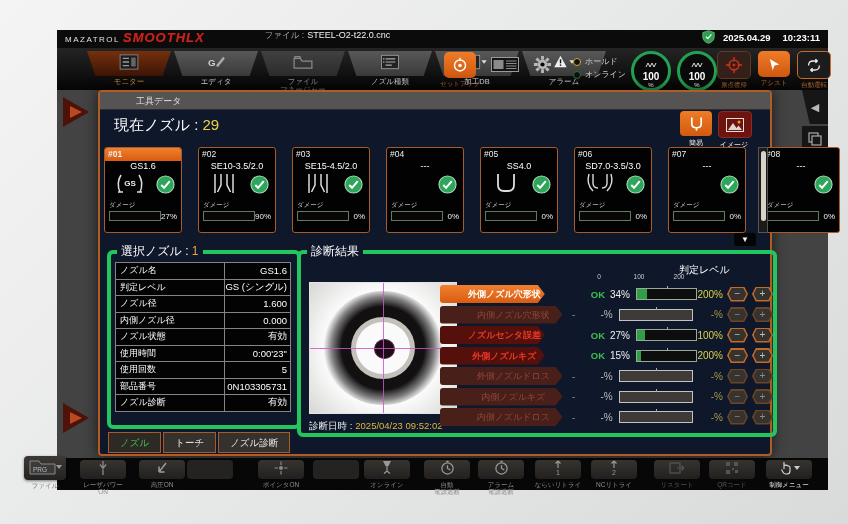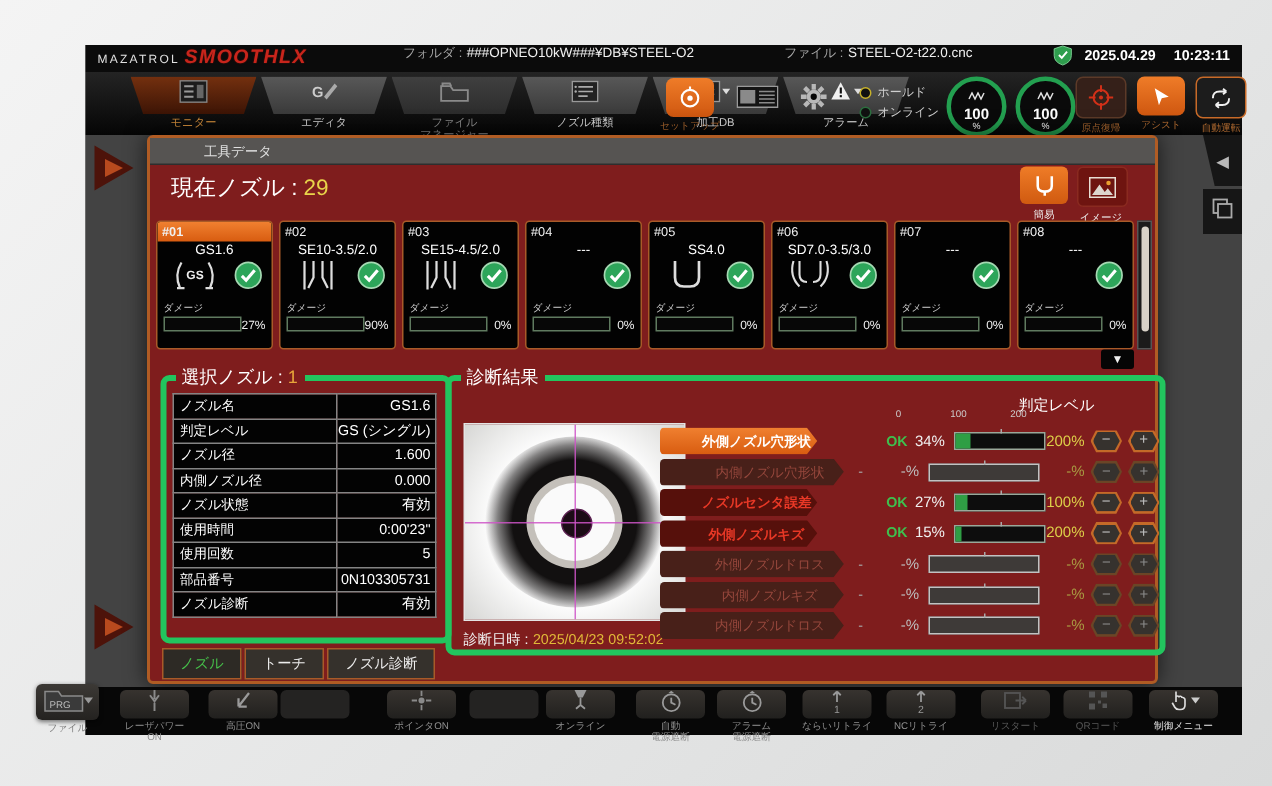--- a/index.html
+++ b/index.html
@@ -59,35 +59,35 @@
 
   
   .workspace{position:absolute;left:0;top:60px;width:100%;height:368px;background:#434343;}
   .edge-tri{position:absolute;left:5px;}
   .tri1{top:6px;} .tri2{top:312px;}
   .right-tab{position:absolute;right:0;width:26px;background:#161616;color:#b8b8b8;display:flex;align-items:center;justify-content:center;}
   .rt1{top:0;height:34px;clip-path:polygon(0 0,100% 0,100% 100%,30% 100%);font-size:11px;}
   .rt2{top:36px;height:30px;}
 
   
-  .dialog{position:absolute;left:41px;top:0;width:674px;height:366px;background:#7f1d1d;
+  .dialog{position:absolute;left:41px;top:0;width:674px;height:366px;background:#0f172a;
     border:2px solid #b05c24;border-radius:4px;box-shadow:0 0 14px rgba(0,0,0,.65);box-sizing:border-box;}
   .dlg-header{position:absolute;left:0;top:0;width:100%;height:17px;background:#565452;border-bottom:1px solid #2e2e2e;}
   .dlg-title{position:absolute;left:36px;top:3px;font-size:9px;color:#e0e0e0;}
   .current-line{position:absolute;left:14px;top:24px;font-size:15px;color:#fff;}
   .current-val{color:#e8d44a;margin-left:4px;}
   .view-btns{position:absolute;left:580px;top:19px;display:flex;gap:6px;}
   .view-btn{width:32px;text-align:center;}
   .vb-sq{width:32px;height:25px;border-radius:4px;display:flex;align-items:center;justify-content:center;}
   .vb-orange{background:linear-gradient(#ef7c27,#d05a10);}
   .vb-red{background:#6e1410;border:1px solid #8a2a20;}
   .vb-label{font-size:7px;color:#eee;margin-top:2px;}
 
   
-  .cards{position:absolute;left:4px;top:55px;display:flex;gap:4px;}
+  .cards{position:absolute;left:4px;top:55px;display:flex;gap:16px;}
   .card{width:78px;height:86px;background:#020202;border:1px solid #a85a28;border-radius:3px;box-sizing:border-box;overflow:hidden;}
   .card-id{height:12px;font-size:8.5px;color:#f0f0f0;padding:1px 0 0 3px;}
   .card.selected .card-id{background:linear-gradient(#f08030,#d85c10);font-weight:bold;}
   .card-name{height:12px;font-size:9px;color:#fff;text-align:center;white-space:nowrap;}
   .card-mid{height:26px;display:flex;align-items:center;justify-content:space-between;padding:0 6px 0 6px;}
   .dmg-label{font-size:6.5px;color:#c8c8c8;margin:2px 0 1px 4px;}
   .card-bar-row{display:flex;align-items:center;padding:0 4px;}
   .dmg-bar{width:50px;height:8px;border:1px solid #5f7a5f;background:#070707;position:relative;}
   .dmg-fill{height:100%;background:#2f8f3c;}
   .dmg-fill.warn{background:#e8e23c;}
@@ -172,24 +172,20 @@
 </head>
 <body>
 
 <div class="screen">
 
   <div class="titlebar">
     <div class="logo">
       <span class="logo-m">MAZATROL</span>
       <span class="logo-s">SMOOTHLX</span>
     </div>
-    <div class="tb-group tb-folder">
-      <span class="tb-label">フォルダ :</span>
-      <span class="tb-value">###OPNEO10kW###¥DB¥STEEL-O2</span>
-    </div>
     <div class="tb-group tb-file">
       <span class="tb-label">ファイル :</span>
       <span class="tb-value">STEEL-O2-t22.0.cnc</span>
     </div>
     <div class="tb-right">
       <span class="tb-shield">
           <svg width="13" height="14" viewBox="0 0 20 22">
             <path d="M10 1 L19 4 V11 Q19 18 10 21 Q1 18 1 11 V4 Z" fill="#2f9e4e" stroke="#7fd096" stroke-width="1"></path>
             <path d="M6 10.5 L9 13.5 L14.5 7" stroke="#fff" stroke-width="2" fill="none"></path>
           </svg>

